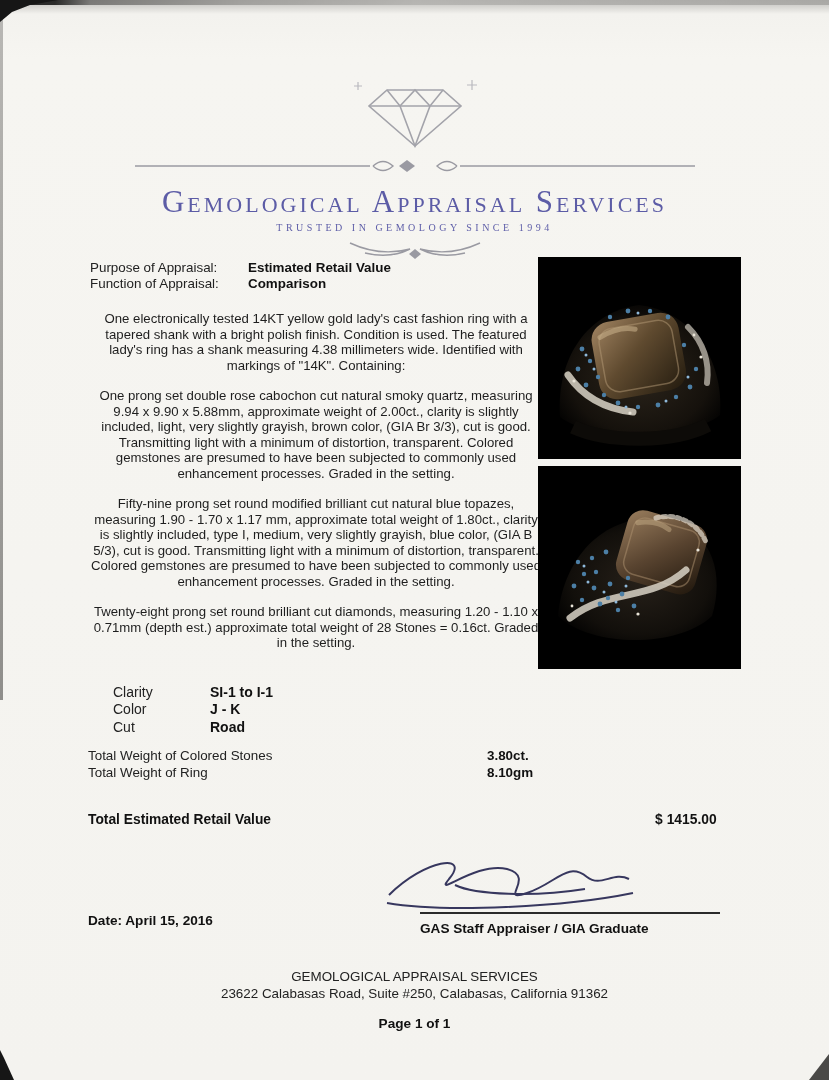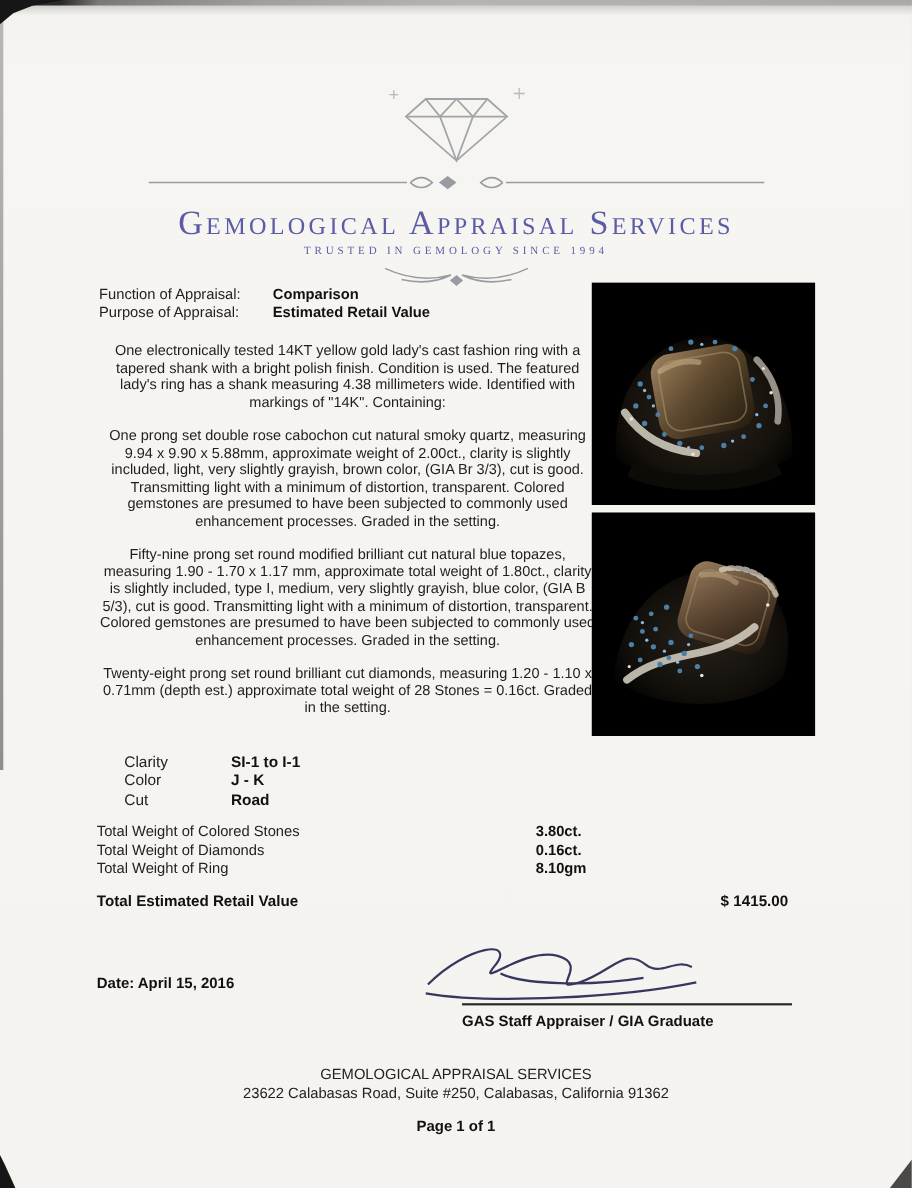--- a/index.html
+++ b/index.html
@@ -71,21 +71,21 @@
   .retail-value .amount { margin-left:4px; }
 
   
   .photo { position:absolute; width:203px; background:#000; }
   .photo-top { left:538px; top:257px; height:202px; }
   .photo-bottom { left:538px; top:466px; height:203px; }
 
   
   .signature-svg { position:absolute; left:385px; top:845px; }
   .sig-line { position:absolute; left:420px; top:912px; width:300px; border-top:2px solid #2a2a2a; }
-  .date-label { position:absolute; left:88px; top:886px; font-size:13.6px; }
+  .date-label { position:absolute; left:88px; top:913px; font-size:13.6px; }
   .appraiser-label { position:absolute; left:420px; top:921px; font-size:13.6px; }
 
   
   .doc-footer { position:absolute; left:0; top:969px; width:829px; text-align:center; color:#222; }
   .doc-footer .line { font-size:13.4px; line-height:16.5px; }
   .doc-footer .page-num { margin-top:14px; font-size:13.6px; }
 </style>
 </head>
 <body>
 
@@ -129,26 +129,26 @@
       <svg width="170" height="30" viewBox="0 0 170 30" fill="none" stroke="#9a9aa2" stroke-width="1.4">
         <path d="M20 8 q30 14 60 6 q-20 10 -45 4"></path>
         <path d="M150 8 q-30 14 -60 6 q20 10 45 4"></path>
         <path d="M85 14 l6 5 l-6 5 l-6 -5 Z" fill="#9a9aa2" stroke="none"></path>
       </svg>
     </div>
   </header>
 
   <section class="appraisal-rows">
     <div class="appraisal-row">
+      <span class="lbl">Purpose of Appraisal:</span>
+      <span class="bold">Estimated Retail Value</span>
+    </div>
+    <div class="appraisal-row">
       <span class="lbl">Function of Appraisal:</span>
       <span class="bold">Comparison</span>
-    </div>
-    <div class="appraisal-row">
-      <span class="lbl">Purpose of Appraisal:</span>
-      <span class="bold">Estimated Retail Value</span>
     </div>
   </section>
 
   <section class="paragraphs doc-text">
     <p>One electronically tested 14KT yellow gold lady's cast fashion ring with a tapered shank with a bright polish finish. Condition is used. The featured lady's ring has a shank measuring 4.38 millimeters wide. Identified with markings of "14K".  Containing:</p>
     <p>One prong set double rose cabochon cut natural smoky quartz, measuring 9.94 x 9.90 x 5.88mm, approximate weight of 2.00ct., clarity is slightly included, light, very slightly grayish, brown color, (GIA Br 3/3), cut is good. Transmitting light with a minimum of distortion, transparent. Colored gemstones are presumed to have been subjected to commonly used enhancement processes. Graded in the setting.</p>
     <p>Fifty-nine prong set round modified brilliant cut natural blue topazes, measuring 1.90 - 1.70 x 1.17 mm, approximate total weight of 1.80ct., clarity is slightly included, type I, medium, very slightly grayish, blue color, (GIA B 5/3), cut is good. Transmitting light with a minimum of distortion, transparent. Colored gemstones are presumed to have been subjected to commonly used enhancement processes. Graded in the setting.</p>
     <p>Twenty-eight prong set round brilliant cut diamonds, measuring 1.20 - 1.10 x 0.71mm (depth est.) approximate total weight of 28 Stones = 0.16ct. Graded in the setting.</p>
   </section>
 
@@ -164,24 +164,20 @@
     <div class="grading-row">
       <span class="lbl">Cut</span>
       <span class="bold">Road</span>
     </div>
   </section>
 
   <section class="totals">
     <div class="totals-row">
       <span class="lbl">Total Weight of Colored Stones</span>
       <span class="bold">3.80ct.</span>
-    </div>
-    <div class="totals-row">
-      <span class="lbl">Total Weight of Diamonds</span>
-      <span class="bold">0.16ct.</span>
     </div>
     <div class="totals-row">
       <span class="lbl">Total Weight of Ring</span>
       <span class="bold">8.10gm</span>
     </div>
   </section>
 
   <section class="retail-row">
     <span class="bold">Total Estimated Retail Value</span>
     <span class="retail-value bold">

